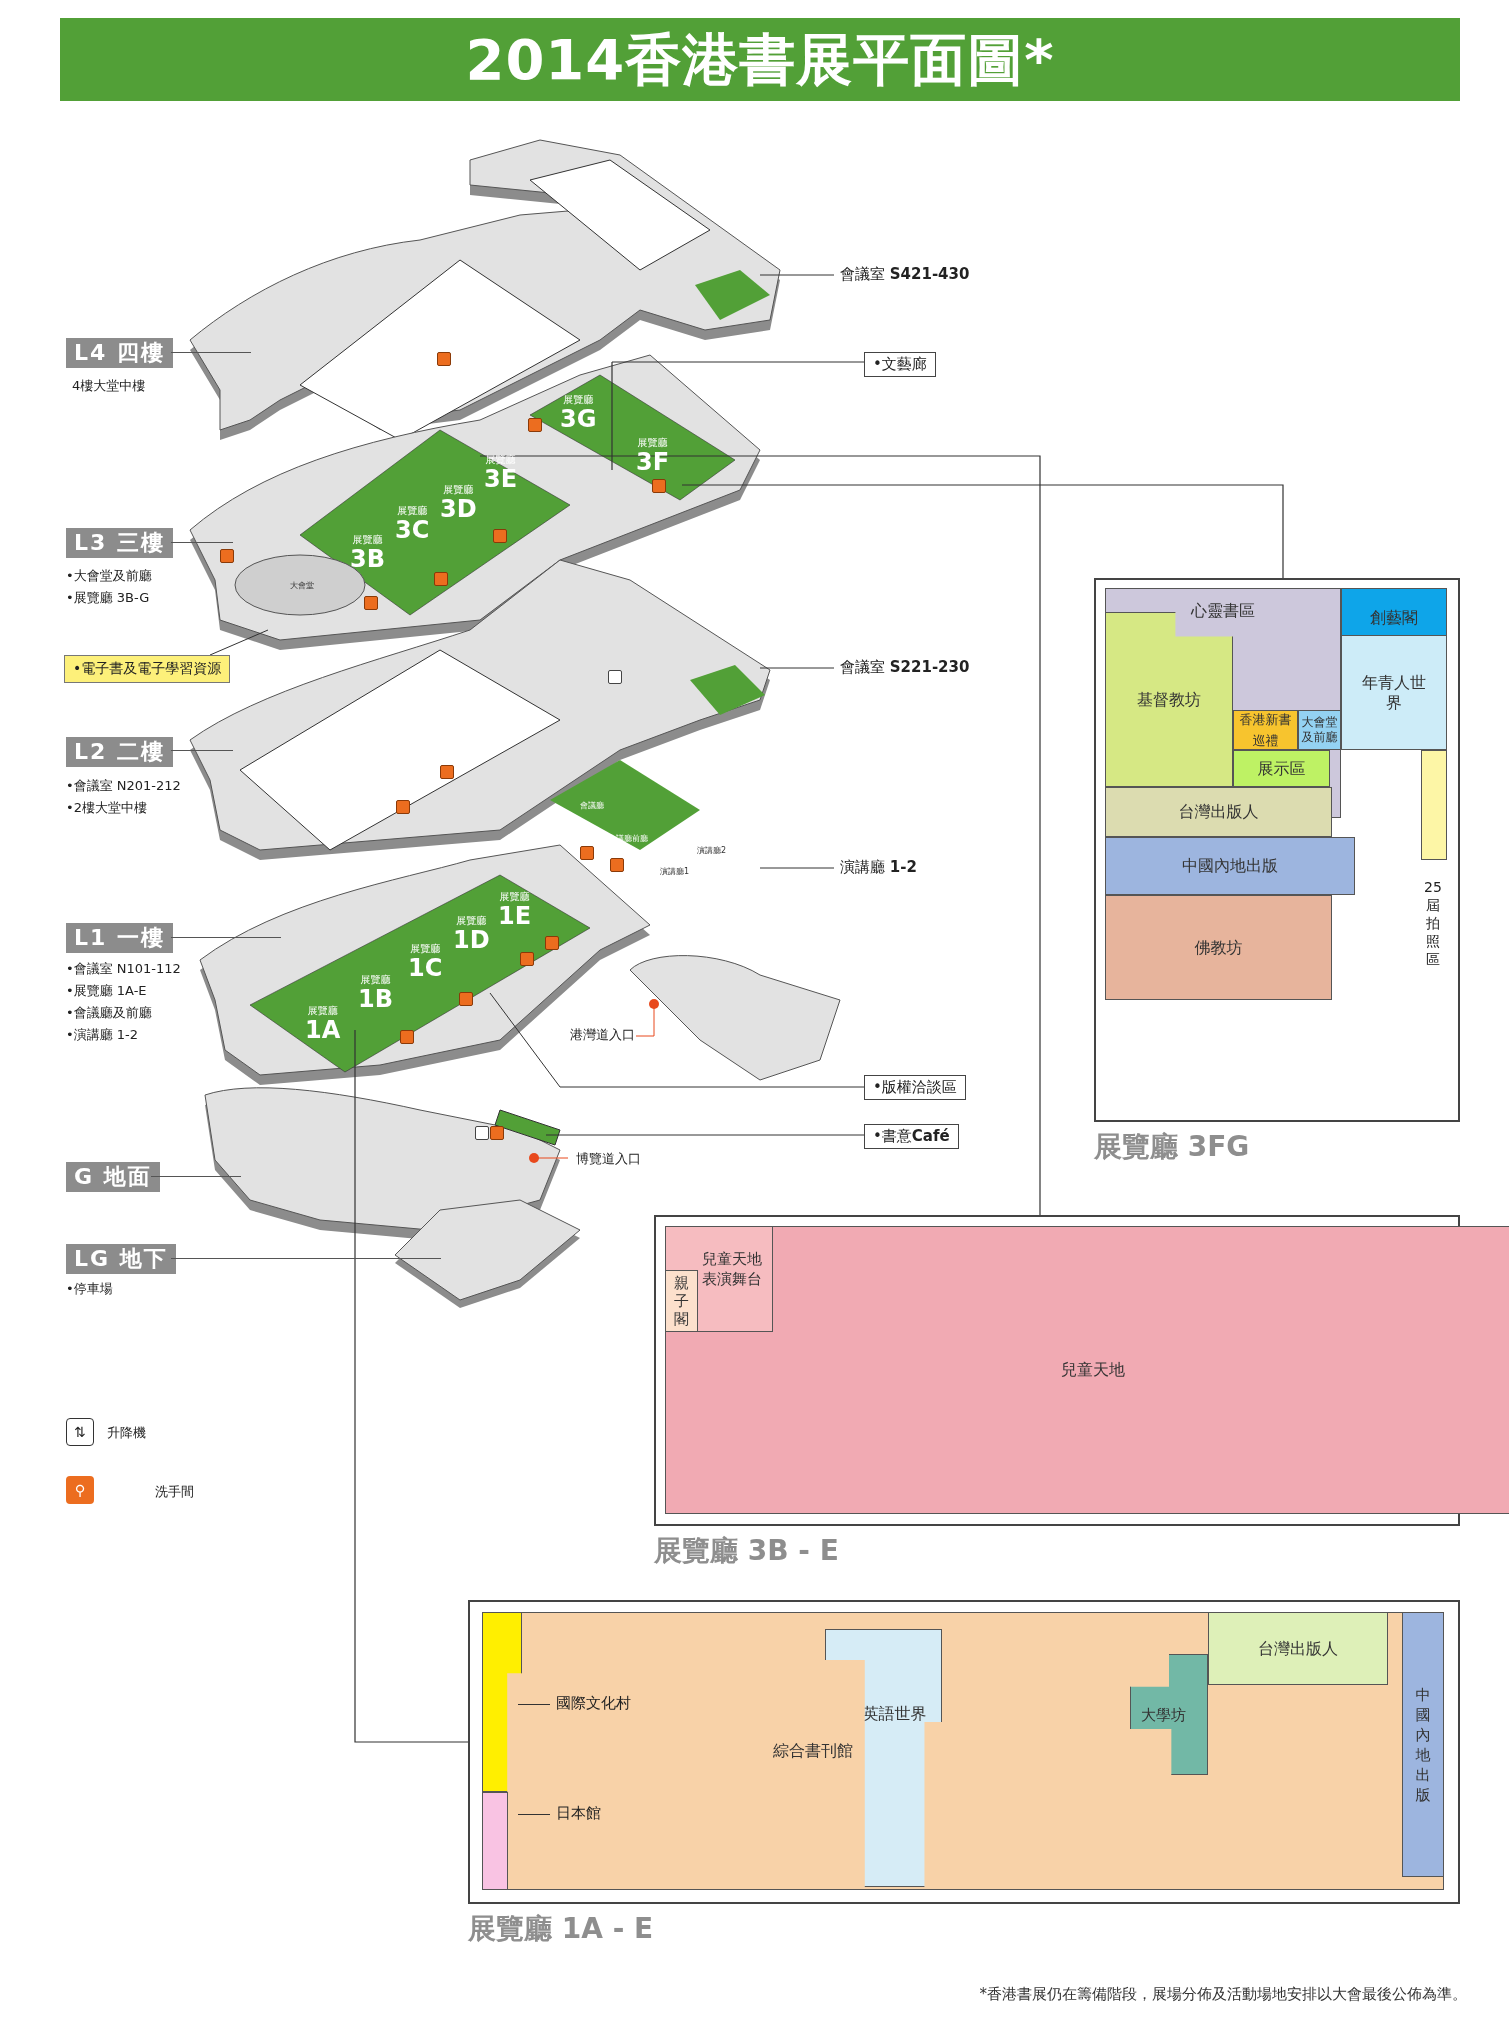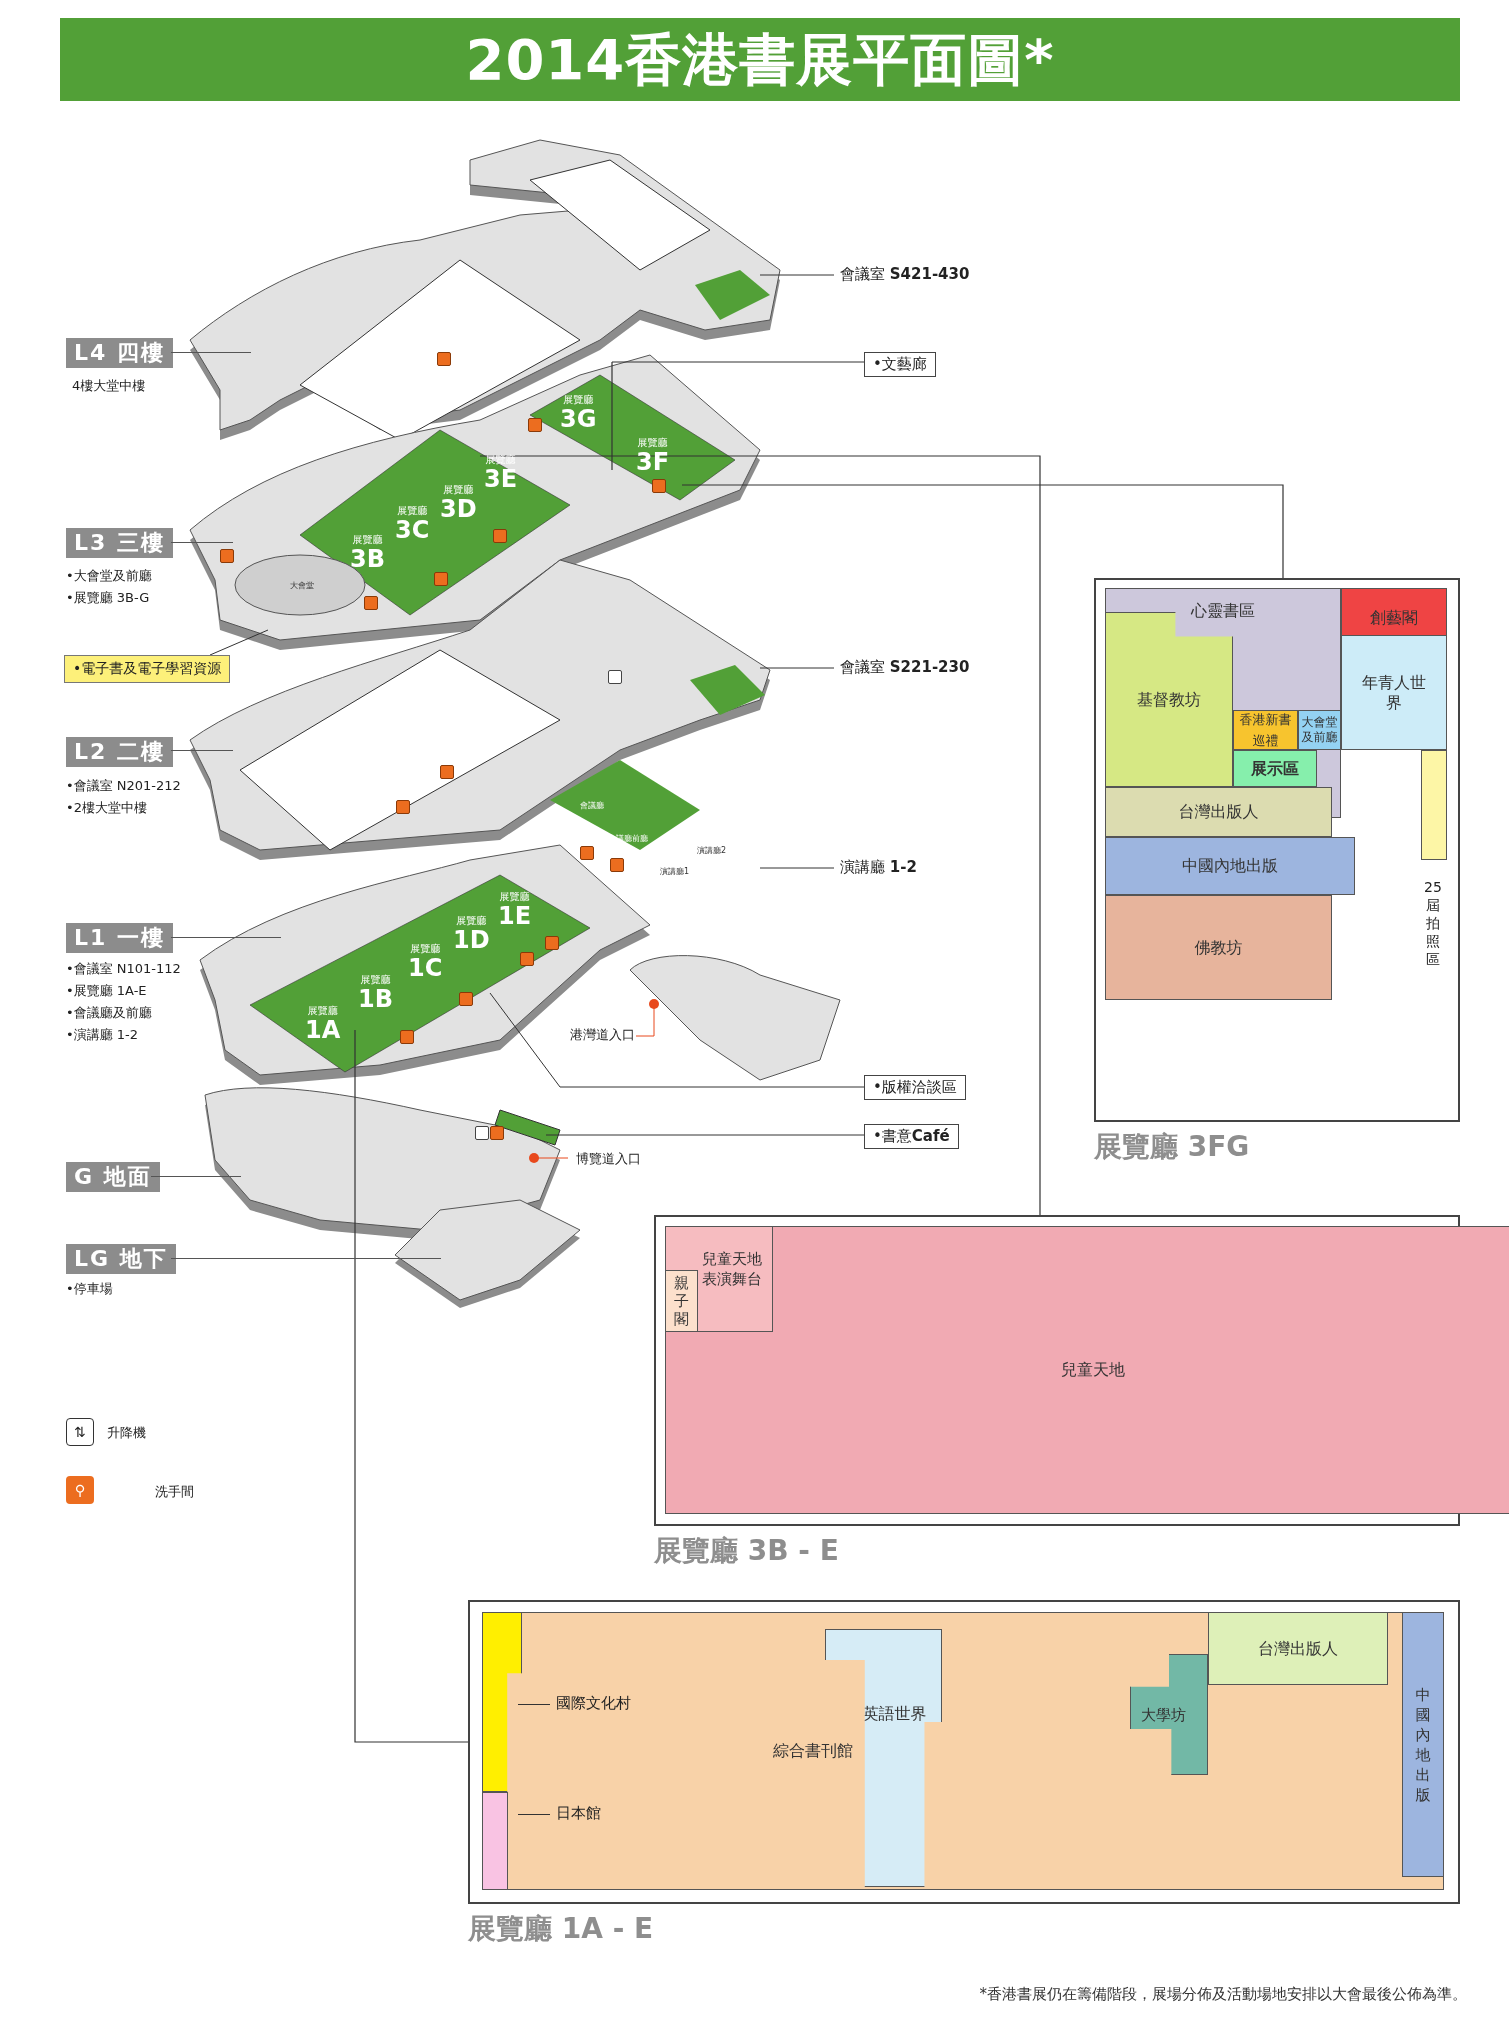--- a/index.html
+++ b/index.html
@@ -193,33 +193,33 @@
 <div class="callout" style="left:576px;top:1150px;font-size:13px;">博覽道入口</div>
 
 <div class="panel" style="left:1094px;top:578px;width:362px;height:540px;">
   <div class="zone" style="left:9px;top:8px;width:236px;height:230px;background:#cdc8dc;align-items:flex-start;padding-top:12px;">
       <span>心靈書區</span>
     </div>
   <div class="zone" style="left:9px;top:32px;width:70px;height:24px;background:#d6e884;border:none;"></div>
   <div class="zone" style="left:9px;top:32px;width:128px;height:175px;background:#d6e884;clip-path:polygon(0 0,55% 0,55% 14%,100% 14%,100% 100%,0 100%);">
       <span>基督教坊</span>
     </div>
-  <div class="zone" style="left:245px;top:8px;width:106px;height:59px;background:#ef4444;">
+  <div class="zone" style="left:245px;top:8px;width:106px;height:59px;background:#0ea5e9;">
       <span>創藝閣</span>
     </div>
   <div class="zone" style="left:245px;top:55px;width:106px;height:115px;background:#cdecf8;padding:0 14px;">
       <span>年青人世界</span>
     </div>
   <div class="zone" style="left:137px;top:130px;width:65px;height:40px;background:#f7c42e;font-size:13px;line-height:21px;padding:0 4px;">
       <span>香港新書巡禮</span>
     </div>
   <div class="zone" style="left:202px;top:130px;width:43px;height:40px;background:#94d2f2;font-size:12px;line-height:15px;">
       <span>大會堂及前廳</span>
     </div>
-  <div class="zone" style="left:137px;top:170px;width:84px;height:37px;background:#86efac;font-weight:bold;">
+  <div class="zone" style="left:137px;top:170px;width:97px;height:37px;background:#bef264;">
       <span>展示區</span>
     </div>
   <div class="zone" style="left:9px;top:170px;width:342px;height:350px;background:#a3dfa8;align-items:flex-end;padding-bottom:48px;z-index:-1;">
       <span>音像及文儀用品館</span>
     </div>
   <div class="zone" style="left:325px;top:170px;width:26px;height:110px;background:#fdf6a6;"></div>
   <div class="abs" style="left:327px;top:298px;width:20px;font-size:14px;line-height:18px;text-align:center;">25屆拍照區</div>
   <div class="zone" style="left:9px;top:207px;width:227px;height:50px;background:#dcdcb0;">
       <span>台灣出版人</span>
     </div>

